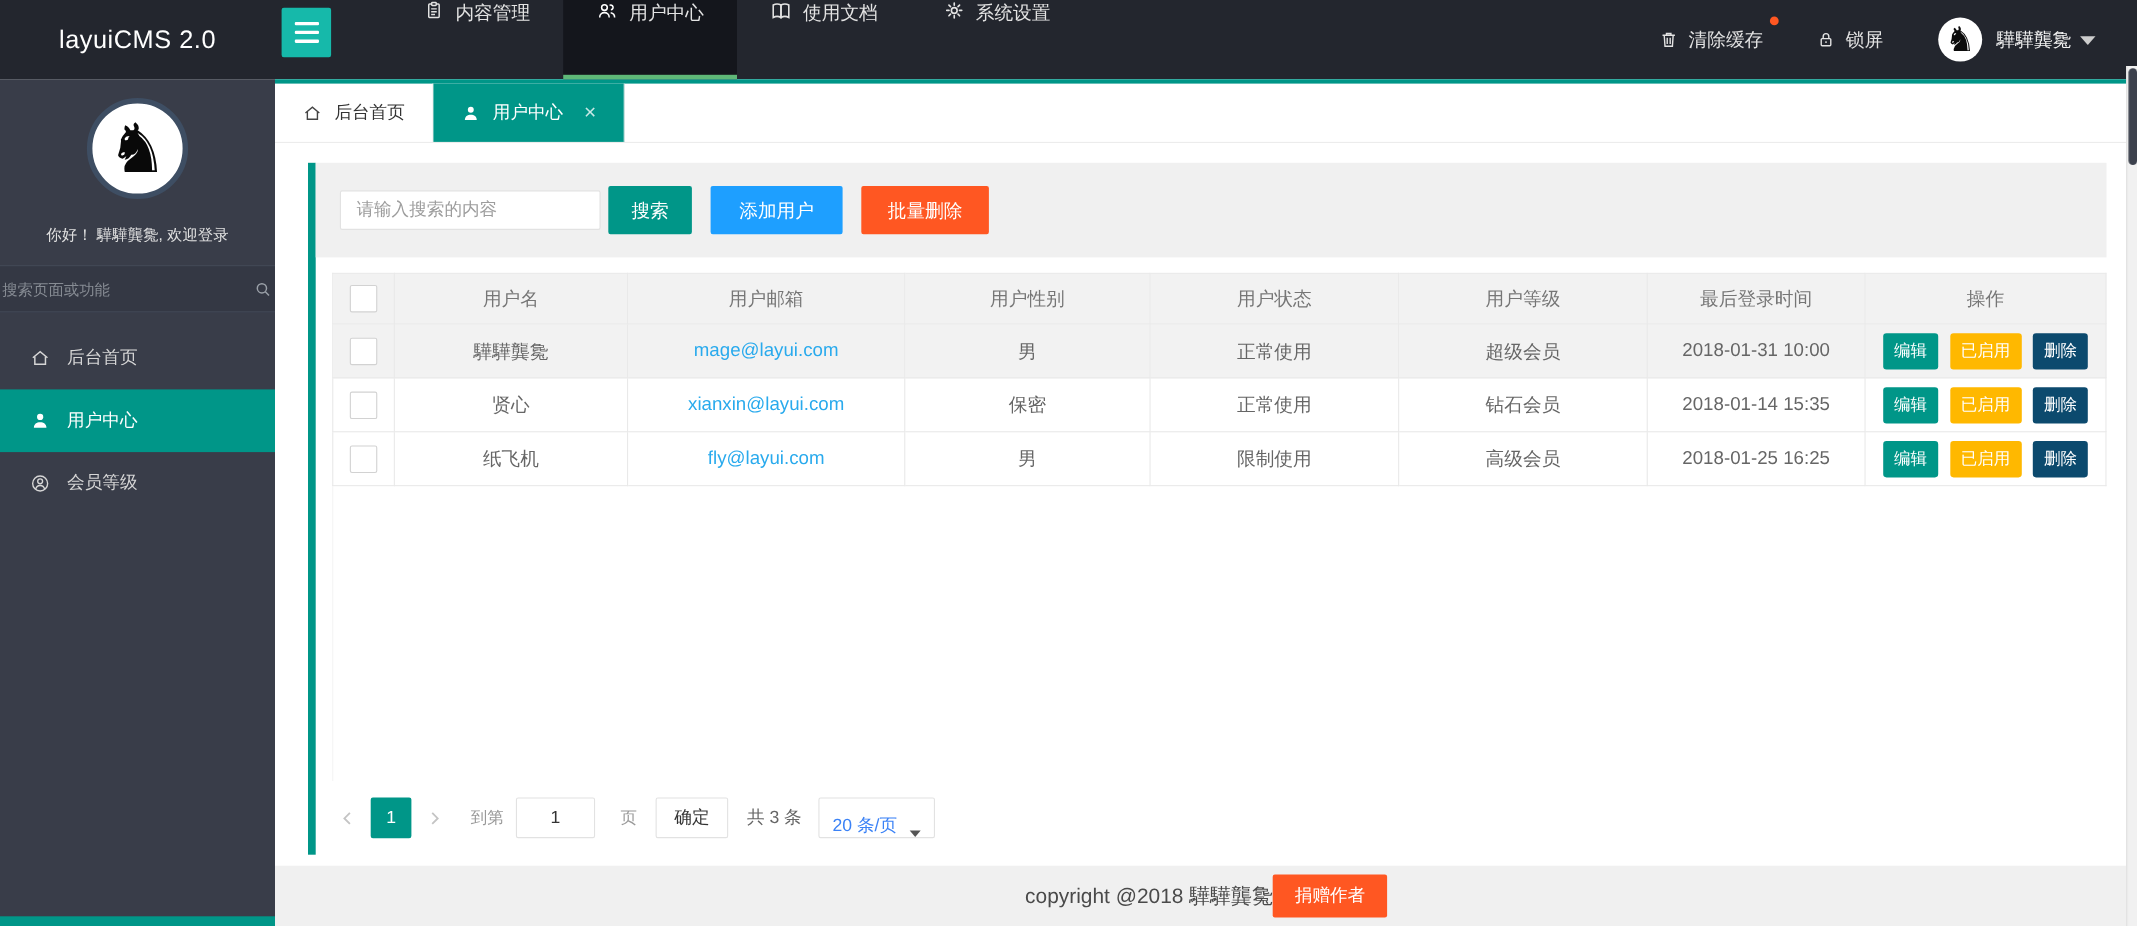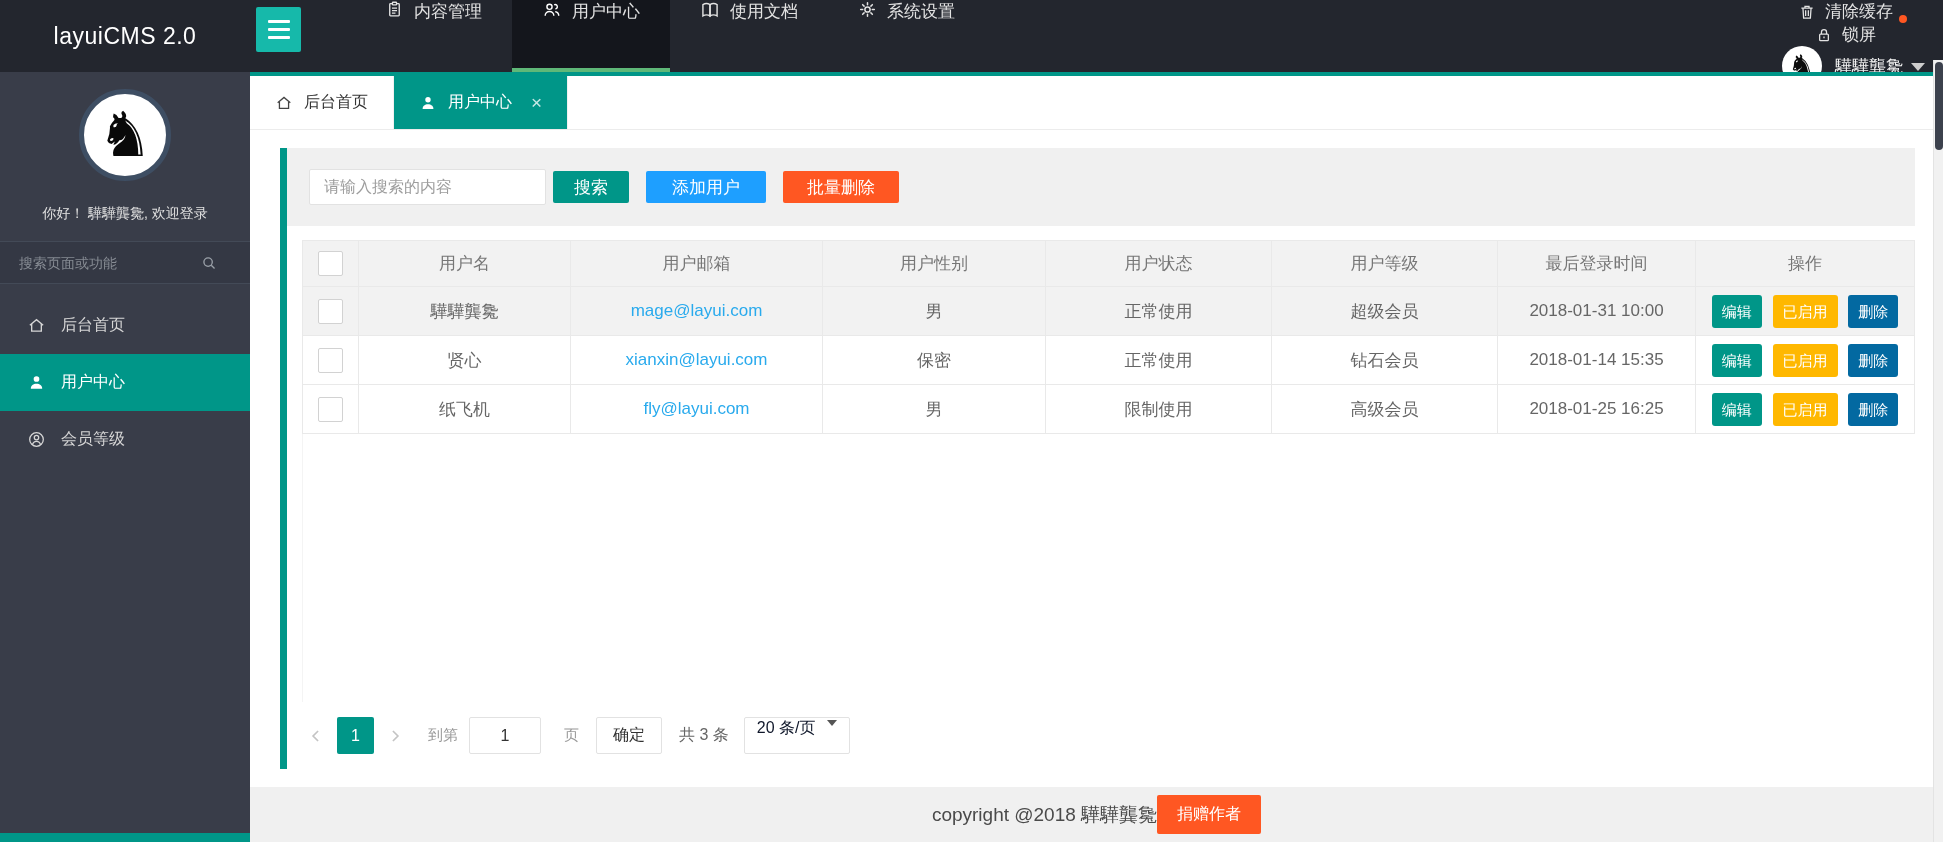--- a/index.html
+++ b/index.html
@@ -9,34 +9,34 @@
 
   
   .topbar { height:72px; background:#23262e; display:flex; align-items:stretch; flex-shrink:0; }
   .logo { width:250px; display:flex; align-items:center; justify-content:center; color:#fff; font-size:23px; letter-spacing:.5px; }
   .burger { width:45px; height:45px; background:#16b9aa; border-radius:2px; margin:7px 12px 8px 6px; display:flex; flex-direction:column; align-items:center; justify-content:center; gap:5px; cursor:pointer; }
   .burger i { width:22px; height:3px; background:#fff; border-radius:1px; }
   .topnav { display:flex; margin-left:42px; }
   .topnav-item { display:flex; gap:10px; padding:0 30px; color:#e3e3e3; font-size:17px; position:relative; cursor:pointer; }
   .topnav-item.active { background:#14161c; }
   .topnav-item.active::after { content:""; position:absolute; left:0; right:0; bottom:0; height:4px; background:#5FB878; }
-  .top-right { margin-left:auto; display:flex; align-items:center; padding-right:8px;flex-direction:column; }
+  .top-right { margin-left:auto; display:flex; align-items:center; padding-right:28px; }
   .top-action { display:flex; align-items:center; gap:9px; padding:0 24px; color:#e3e3e3; font-size:17px; position:relative; cursor:pointer; height:100%; }
   .badge-dot { position:absolute; top:15px; right:10px; width:8px; height:8px; border-radius:50%; background:#FF5722; }
   .user-menu { display:flex; align-items:center; padding:0 10px 0 26px; cursor:pointer; }
   .avatar-sm { width:40px; height:40px; border-radius:50%; background:#fff; color:#0c0c0c; display:flex; align-items:center; justify-content:center; font-size:31px; line-height:1; font-family:"DejaVu Sans",sans-serif; }
   .username { color:#f2f2f2; font-size:17px; margin:0 8px 0 13px; }
   .caret-down { width:0; height:0; border-left:7px solid transparent; border-right:7px solid transparent; border-top:8px solid #cdcdcd; margin-top:2px; }
 
   
   .frame { flex:1; display:flex; min-height:0; }
   .sidebar { width:250px; background:#393d49; flex-shrink:0; position:relative; }
   .side-avatar { width:92px; height:92px; border-radius:50%; background:#fff; border:5px solid #3e4e63; margin:17px auto 0; display:flex; align-items:center; justify-content:center; font-size:62px; color:#090909; font-family:"DejaVu Sans",sans-serif; line-height:1; }
   .greeting { text-align:center; color:#e0e0e0; font-size:14px; margin-top:24px; }
-  .side-search { margin-top:18px; height:43px; background:#343844; border-top:1px solid #434a57; border-bottom:1px solid #434a57; display:flex; align-items:center; padding:0 32px;justify-content:flex-end; }
+  .side-search { margin-top:18px; height:43px; background:#343844; border-top:1px solid #434a57; border-bottom:1px solid #434a57; display:flex; align-items:center; padding:0 2px; }
   .side-search input { flex:1; background:transparent; border:none; outline:none; color:#ccc; font-size:14px; }
   .side-search input::placeholder { color:#868b93; }
   .side-menu { margin-top:13px; }
   .side-item { height:57px; display:flex; align-items:center; gap:15px; padding-left:27px; color:#d6d6d6; font-size:16px; cursor:pointer; }
   .side-item.active { background:#009688; color:#fff; }
   .sidebar-accent { position:absolute; left:0; bottom:0; width:100%; height:9px; background:#009688; }
 
   
   .main { flex:1; display:flex; flex-direction:column; min-width:0; background:#fff; }
   .tabbar { height:58px; border-top:4px solid #009688; border-bottom:1px solid #ececec; display:flex; align-items:stretch; background:#fff; flex-shrink:0; }
@@ -44,47 +44,47 @@
   .tab.active { background:#009688; color:#fff; }
   .tab-close { margin-left:8px; color:rgba(255,255,255,.78); font-size:19px; line-height:1; cursor:pointer; }
   .page-ops { margin-left:auto; display:flex; align-items:center; gap:10px; padding:0 28px; border-left:1px solid #eee; font-size:16px; color:#333; cursor:pointer; }
   .page-ops .caret-down { border-top-color:#333; border-left-width:6px; border-right-width:6px; border-top-width:7px; }
 
   .content { flex:1; padding:18px 28px 0 30px; min-height:0; }
   .block { border-left:7px solid #009688; }
   .toolbar { background:#f0f0f0; padding:21px 22px; display:flex; align-items:center; gap:9px; }
   .search-input { width:237px; height:36px; border:1px solid #e2e2e2; border-radius:2px; background:#fff; padding:0 14px; font-size:16px; color:#333; outline:none; }
   .search-input::placeholder { color:#9d9d9d; }
-  .btn { height:32px; border:none; border-radius:2px; color:#fff; font-size:17px; cursor:pointer; }
+  .btn { height:44px; border:none; border-radius:2px; color:#fff; font-size:17px; cursor:pointer; }
   .btn-search { background:#009688; width:76px; margin-left:-2px; }
   .btn-add { background:#1E9FFF; padding:0 26px; margin-left:8px; }
   .btn-del { background:#FF5722; padding:0 24px; margin-left:8px; }
 
   .table-wrap { padding:14px 0 0 15px; }
   table { width:100%; border-collapse:collapse; table-layout:fixed; }
   th, td { border:1px solid #e9e9e9; text-align:center; font-size:17px; }
   th { background:#f2f2f2; color:#767676; font-weight:normal; height:46px; }
   td { height:49px; color:#666; }
   tr.striped td { background:#f2f2f2; }
   .c-check { width:56px; } .c-name { width:212px; } .c-mail { width:252px; }
   .c-sex { width:223px; } .c-status { width:226px; } .c-level { width:226px; } .c-time { width:198px; }
   .checkbox { width:25px; height:25px; border:1px solid #d2d2d2; border-radius:2px; background:#fff; display:inline-block; vertical-align:middle; cursor:pointer; }
   .link { color:#29aaed; text-decoration:none; cursor:pointer; }
   .tag { display:inline-block; height:33px; line-height:33px; padding:0 10px; border-radius:3px; color:#fff; font-size:15px; margin:0 3px; cursor:pointer; }
-  .tag-edit { background:#009688; } .tag-enabled { background:#FFB800; } .tag-delete { background:#0369a1; }
+  .tag-edit { background:#009688; } .tag-enabled { background:#FFB800; } .tag-delete { background:#0c4a6e; }
   .table-empty { height:268px; border-left:1px solid #f4f4f4; }
 
   .pagination { display:flex; align-items:center; gap:11px; padding:15px 0 15px 4px; color:#999; }
   .pg-chevron { display:flex; align-items:center; cursor:pointer; }
   .pg-num { width:37px; height:37px; border-radius:2px; background:#009688; color:#fff; display:flex; align-items:center; justify-content:center; font-size:16px; cursor:pointer; }
   .goto-label { font-size:15px; color:#999; margin-left:12px; }
   .goto-input { width:72px; height:37px; border:1px solid #e2e2e2; border-radius:2px; text-align:center; font-size:16px; color:#333; outline:none; }
   .confirm-btn { height:37px; padding:0 16px; background:#fff; border:1px solid #e2e2e2; border-radius:2px; font-size:16px; color:#333; cursor:pointer; margin-left:6px; }
   .total { color:#666; font-size:16px; margin-left:6px; }
-  .per-page { height:37px; border:1px solid #e2e2e2; border-radius:2px; background:#fff; display:flex; align-items:flex-start; gap:12px; padding:0 12px; font-size:16px; color:#0f172a; cursor:pointer; margin-left:4px; }
+  .per-page { height:37px; border:1px solid #e2e2e2; border-radius:2px; background:#fff; display:flex; align-items:flex-end; gap:12px; padding:0 12px; font-size:16px; color:#3b82f6; cursor:pointer; margin-left:4px; }
   .per-page .caret-down { border-top-color:#555; border-left-width:5px; border-right-width:5px; border-top-width:6px; }
 
   .footer { height:55px; background:#f0f0f0; display:flex; align-items:center; justify-content:center; flex-shrink:0; }
   .footer-text { font-size:19px; color:#4a4a4a; }
   .donate-btn { height:39px; padding:0 20px; background:#FF5722; border:none; border-radius:2px; color:#fff; font-size:16px; cursor:pointer;font-family:Liberation Serif, serif; }
 
   .page-scrollbar { position:fixed; right:0; top:60px; width:10px; height:782px; background:#f1f1f1; border-left:1px solid #e3e3e3; }
   .scroll-thumb { position:absolute; top:2px; left:1px; width:8px; height:88px; background:#3c414d; border-radius:4px; cursor:pointer; }
 
   svg.ic { display:block; }

